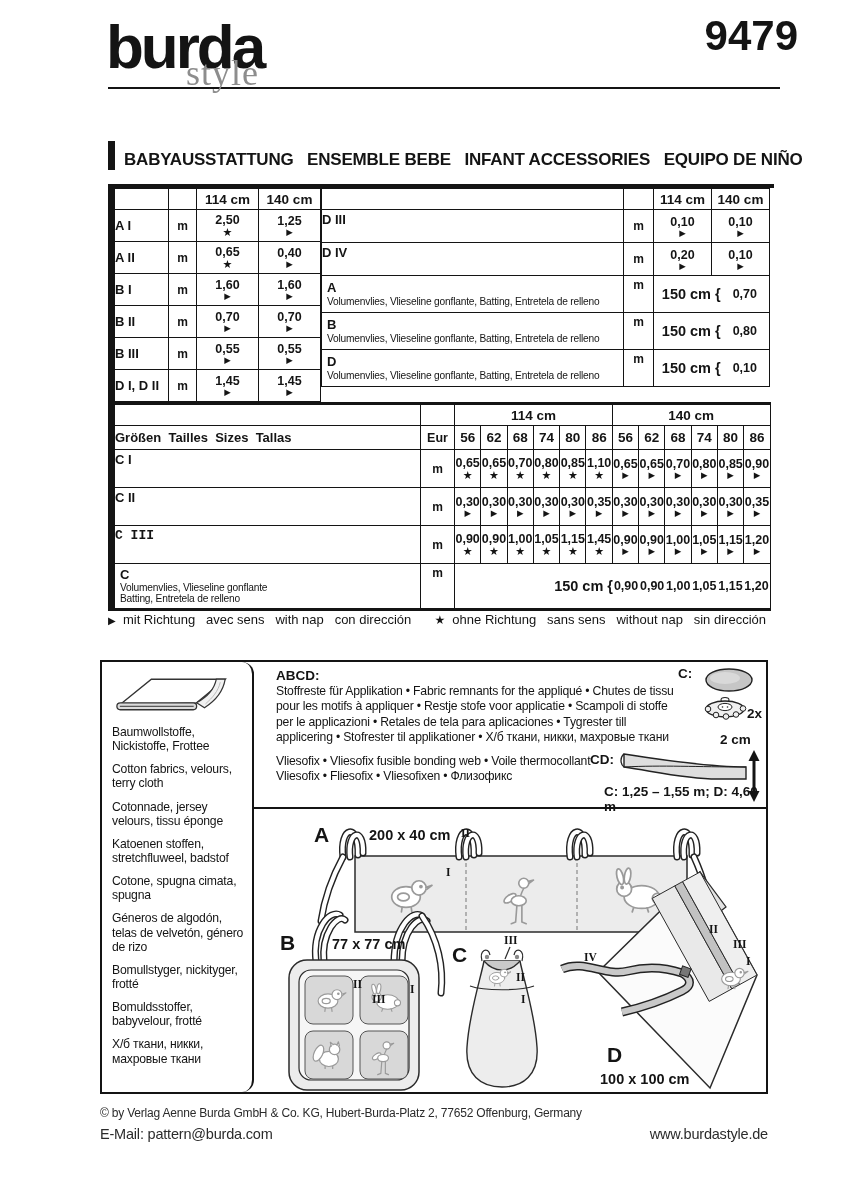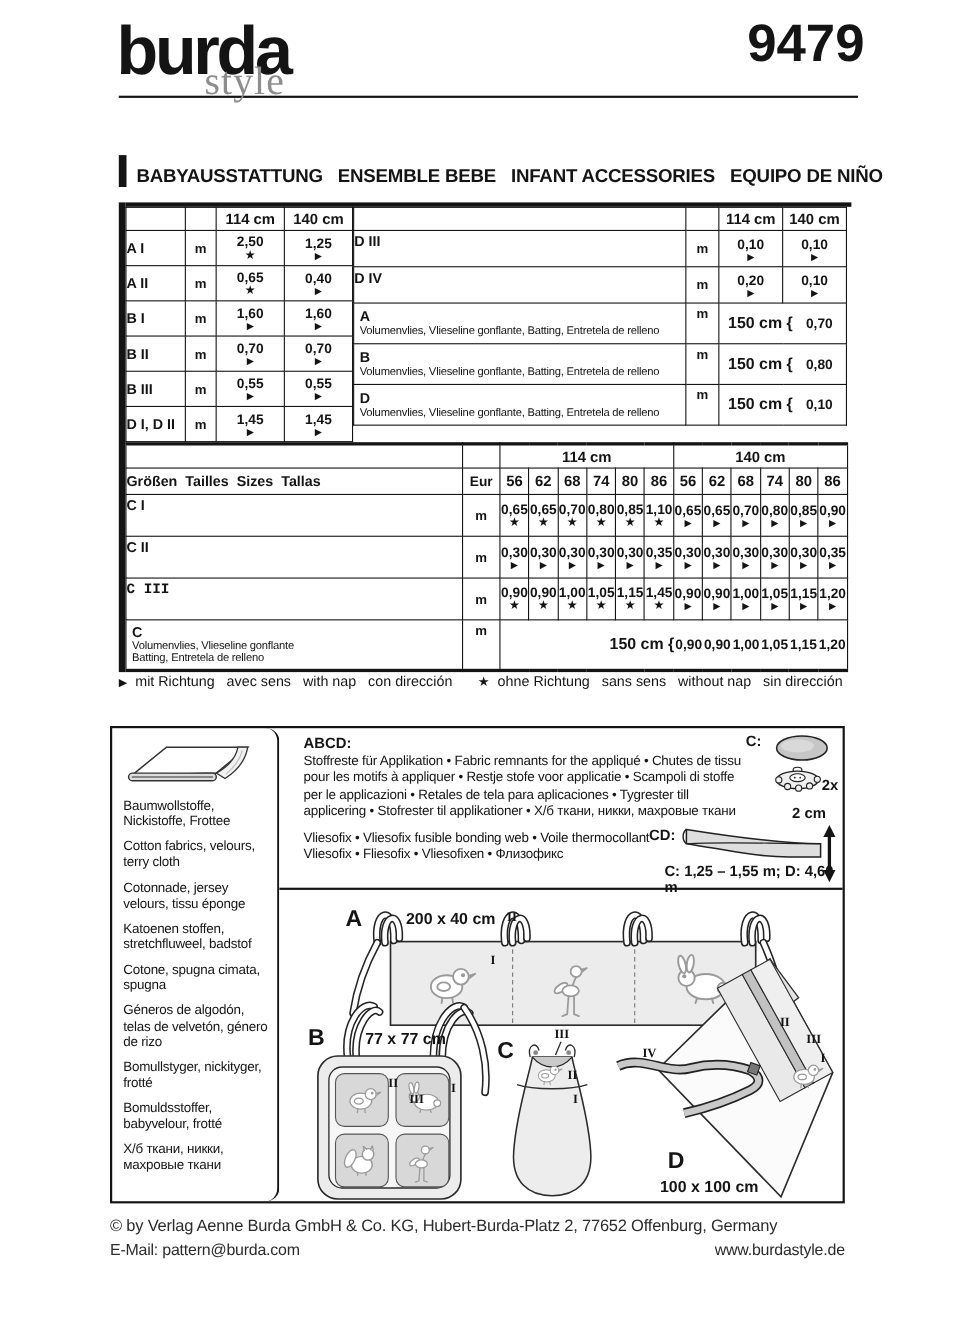--- a/index.html
+++ b/index.html
@@ -4,21 +4,21 @@
 <style>
   html,body{margin:0;padding:0;background:#fff;}
   .page{position:relative;width:868px;height:1200px;background:#fff;color:#141414;
         font-family:"Liberation Sans",sans-serif;overflow:hidden;}
 
   
   .burda{position:absolute;left:106px;top:16px;font-size:62px;font-weight:700;letter-spacing:-3px;line-height:1;}
   .style-sub{position:absolute;left:186px;top:52px;font-family:"Liberation Serif",serif;
              font-size:36px;color:#8d8d8d;letter-spacing:1px;}
   .header-rule{position:absolute;left:108px;top:87px;width:672px;height:2px;background:#141414;}
-  .pattern-no{position:absolute;right:82px;top:12px;font-size:48px;font-weight:700;letter-spacing:0;}
+  .pattern-no{position:absolute;right:70px;top:12px;font-size:42px;font-weight:700;letter-spacing:0;}
 
   
   .title-row{position:absolute;left:108px;top:141px;display:flex;align-items:flex-end;}
   .title-bar{width:7px;height:29px;background:#141414;margin-right:9px;}
   .title-text{font-size:17px;font-weight:700;white-space:pre;letter-spacing:-0.2px;padding-top:5px;}
 
   
   .tables{position:absolute;left:108px;top:184px;width:660px;border-left:6px solid #141414;}
   .t1wrap{display:flex;align-items:flex-start;border-top:4.5px solid #141414;}
   table.tbl{border-collapse:collapse;table-layout:fixed;}
@@ -79,21 +79,21 @@
   .tiei{stroke:#fff;stroke-width:4.2;fill:none;stroke-linecap:round;}
   .animal{fill:#fff;stroke:#9a9a9a;stroke-width:1.3;stroke-linejoin:round;stroke-linecap:round;}
   .dashed{stroke:#777;stroke-width:1;stroke-dasharray:4 3;fill:none;}
   .dlabel{font-family:"Liberation Sans",sans-serif;font-size:21px;font-weight:700;fill:#141414;}
   .ddim{font-family:"Liberation Sans",sans-serif;font-size:14.5px;font-weight:700;fill:#141414;}
   .rn{font-family:"Liberation Serif",serif;font-size:11.5px;font-weight:700;fill:#141414;}
   .thin{stroke:#2b2b2b;stroke-width:1.2;fill:none;}
 
   
   .footer{position:absolute;left:100px;top:1106px;width:668px;color:#2b2b2b;}
-  .foot-line1{font-size:15px;letter-spacing:-0.2px;}
+  .foot-line1{font-size:12px;letter-spacing:-0.2px;}
   .foot-line2{display:flex;justify-content:space-between;font-size:14.5px;margin-top:6px;letter-spacing:-0.2px;gap:43px;}
 </style>
 </head>
 <body>
 
 <div class="page">
 
   <div class="burda">burda</div>
   <div class="header-rule"></div>
   <div class="style-sub">style</div>

